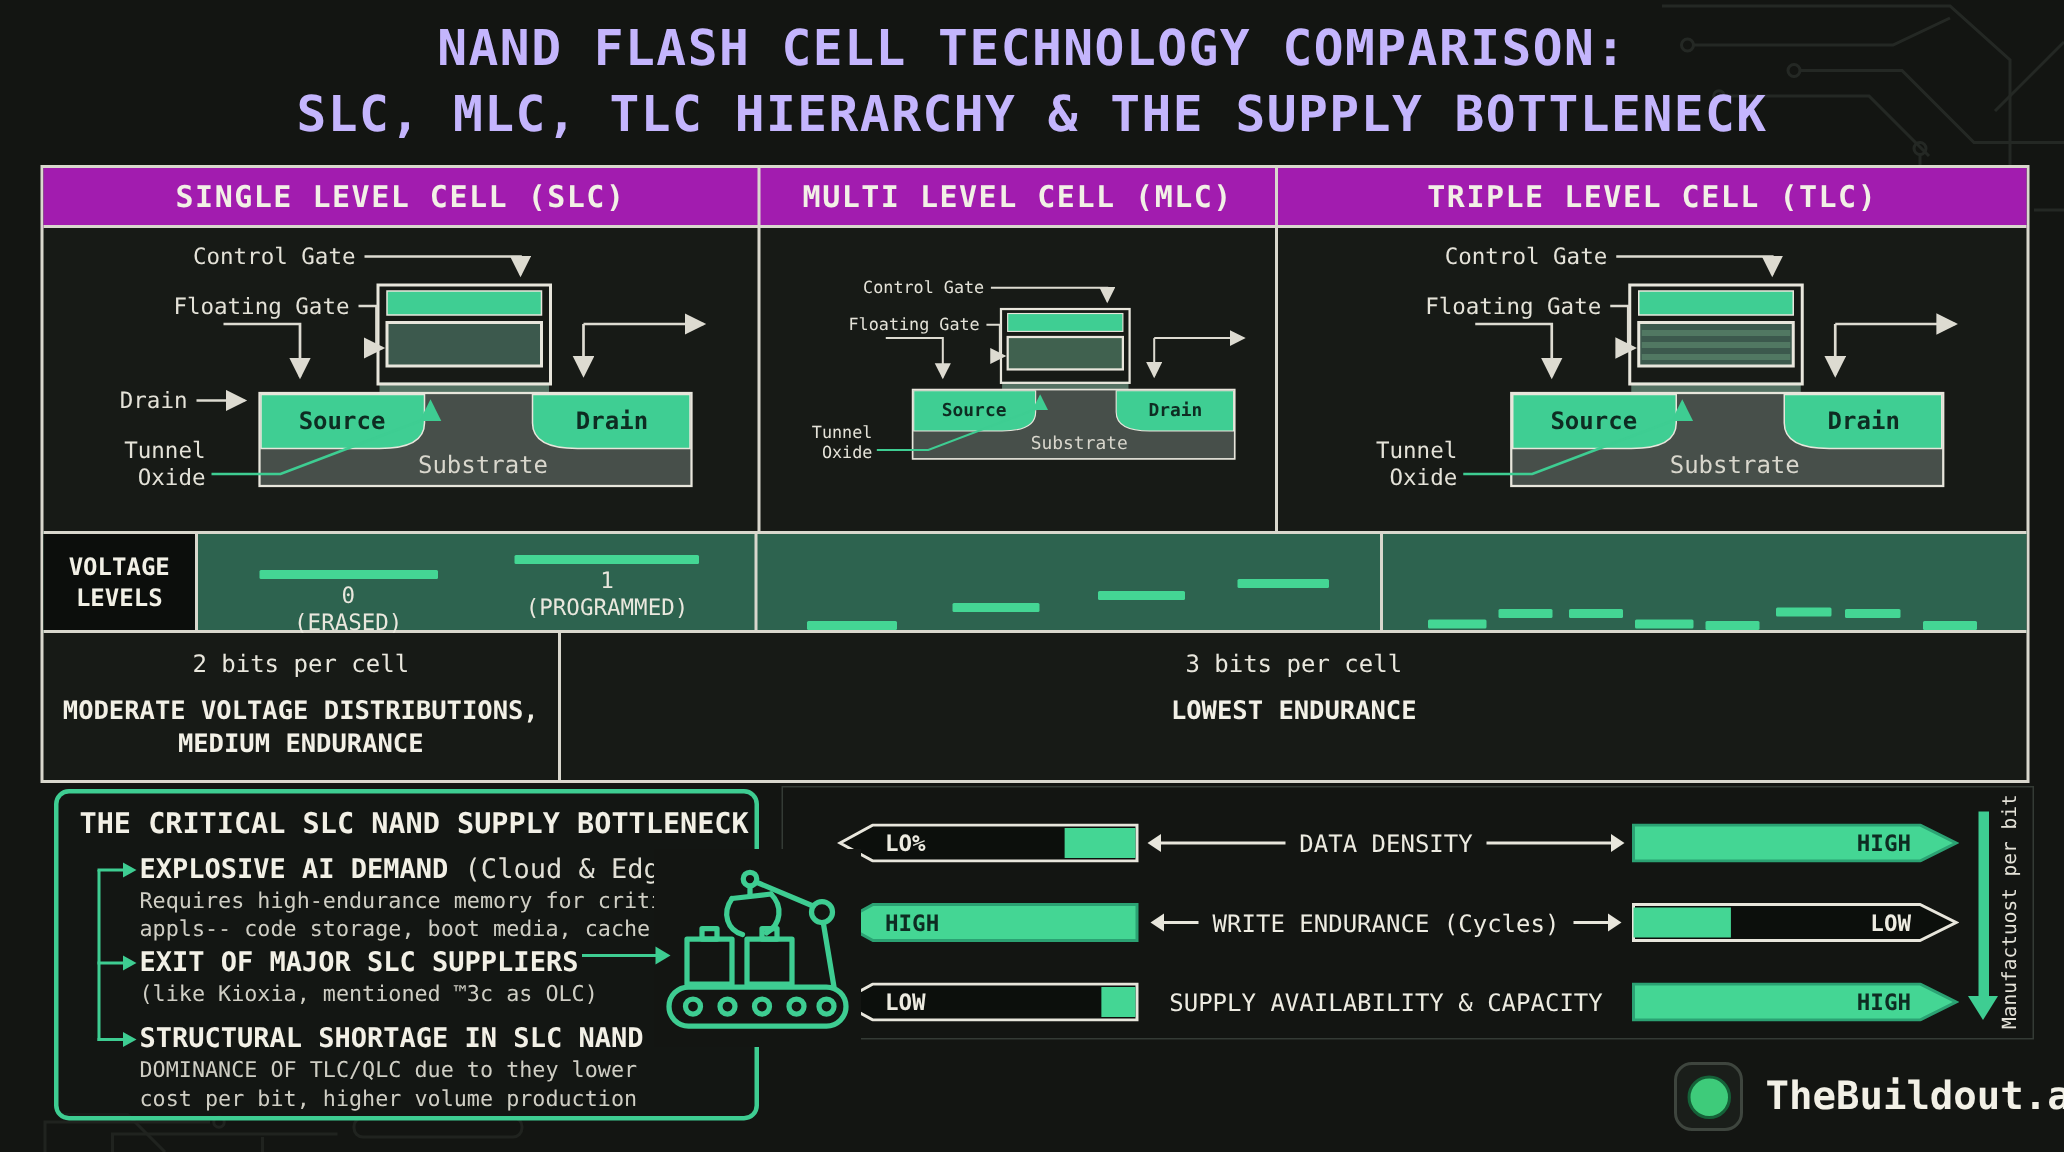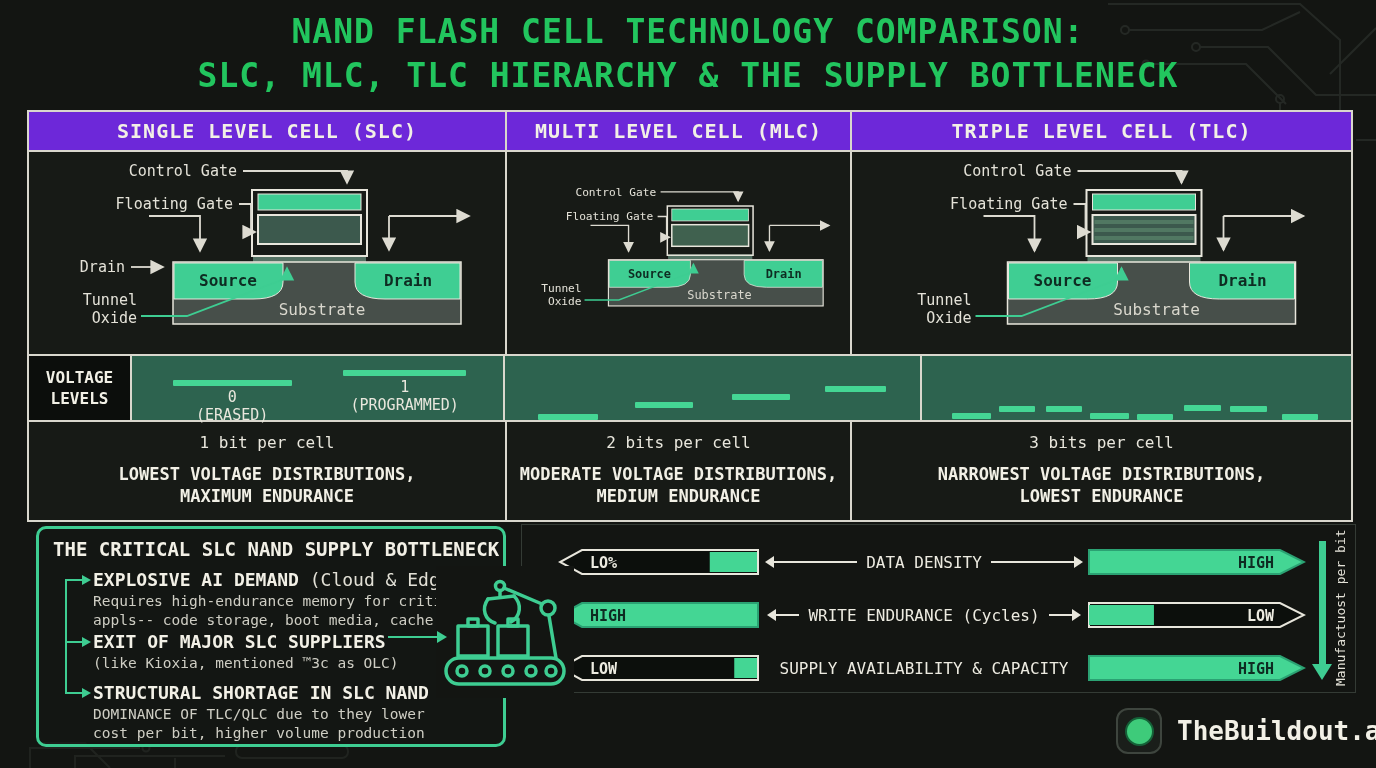--- a/index.html
+++ b/index.html
@@ -6,27 +6,27 @@
   body{
     width:1376px;height:768px;position:relative;overflow:hidden;
     background:#131512;
     font-family:"DejaVu Sans Mono","Liberation Mono",monospace;
     color:#EDEBE1;
   }
   
   #bg-circuits{position:absolute;left:0;top:0;z-index:0;}
   
   .title{position:absolute;left:0;width:100%;text-align:center;font-weight:bold;
-    font-size:33px;letter-spacing:1px;color:#22c55e;z-index:2;}
+    font-size:33px;letter-spacing:1px;color:#c4b5fd;z-index:2;}
   #t1{top:12px;} #t2{top:56px;}
   
   .table{position:absolute;left:27px;top:110px;width:1326px;height:412px;
     border:2px solid #D9D7CD;box-sizing:border-box;background:#171A16;z-index:2;
     display:flex;flex-direction:column;}
-  .thead{height:38px;display:flex;background:#6d28d9;border-bottom:2px solid #D9D7CD;flex:none;}
+  .thead{height:38px;display:flex;background:#a21caf;border-bottom:2px solid #D9D7CD;flex:none;}
   .th{display:flex;align-items:center;justify-content:center;
     font-weight:bold;font-size:20px;letter-spacing:1px;color:#F2F0E6;box-sizing:border-box;}
   .c1{width:478px;flex:none;} .c2{width:345px;flex:none;} .c3{flex:1;}
   .bR{border-right:2px solid #D9D7CD;}
   .drow{height:202px;display:flex;flex:none;}
   .dcell{box-sizing:border-box;overflow:hidden;text-align:right;}
   .dcell svg{display:block;width:100%;height:100%;}
   .vrow{height:68px;flex:none;position:relative;background:#2D634F;
     border-top:2px solid #D9D7CD;border-bottom:2px solid #D9D7CD;box-sizing:border-box;}
   .vlabelbox{position:absolute;left:0;top:0;bottom:0;width:103px;background:#0C0E0C;
@@ -274,38 +274,30 @@
         <div class="vbar" style="left: 29%; width: 8.4%; top: 50px;"></div>
         <div class="vbar" style="left: 39.2%; width: 9%; top: 57px;"></div>
         <div class="vbar" style="left: 50.1%; width: 8.4%; top: 58px;"></div>
         <div class="vbar" style="left: 61%; width: 8.6%; top: 49px;"></div>
         <div class="vbar" style="left: 71.9%; width: 8.6%; top: 50px;"></div>
         <div class="vbar" style="left: 83.8%; width: 8.4%; top: 58px;"></div>
       </div>
   </div>
 
   <div class="brow">
-    <div class="bcell c1 bR">
-      <div class="bits">1 bit per cell</div>
-      <div class="summ">
-        <div>LOWEST VOLTAGE DISTRIBUTIONS,</div>
-        <div>MAXIMUM ENDURANCE</div>
-      </div>
-    </div>
     <div class="bcell c2 bR">
       <div class="bits">2 bits per cell</div>
       <div class="summ">
         <div>MODERATE VOLTAGE DISTRIBUTIONS,</div>
         <div>MEDIUM ENDURANCE</div>
       </div>
     </div>
     <div class="bcell c3">
       <div class="bits">3 bits per cell</div>
       <div class="summ">
-        <div>NARROWEST VOLTAGE DISTRIBUTIONS,</div>
         <div>LOWEST ENDURANCE</div>
       </div>
     </div>
   </div>
 </div>
 
 <div class="panel">
   <div class="ptitle">THE CRITICAL SLC NAND SUPPLY BOTTLENECK</div>
   <div class="trunk"></div>
   <div id="br1" class="branch"></div>

